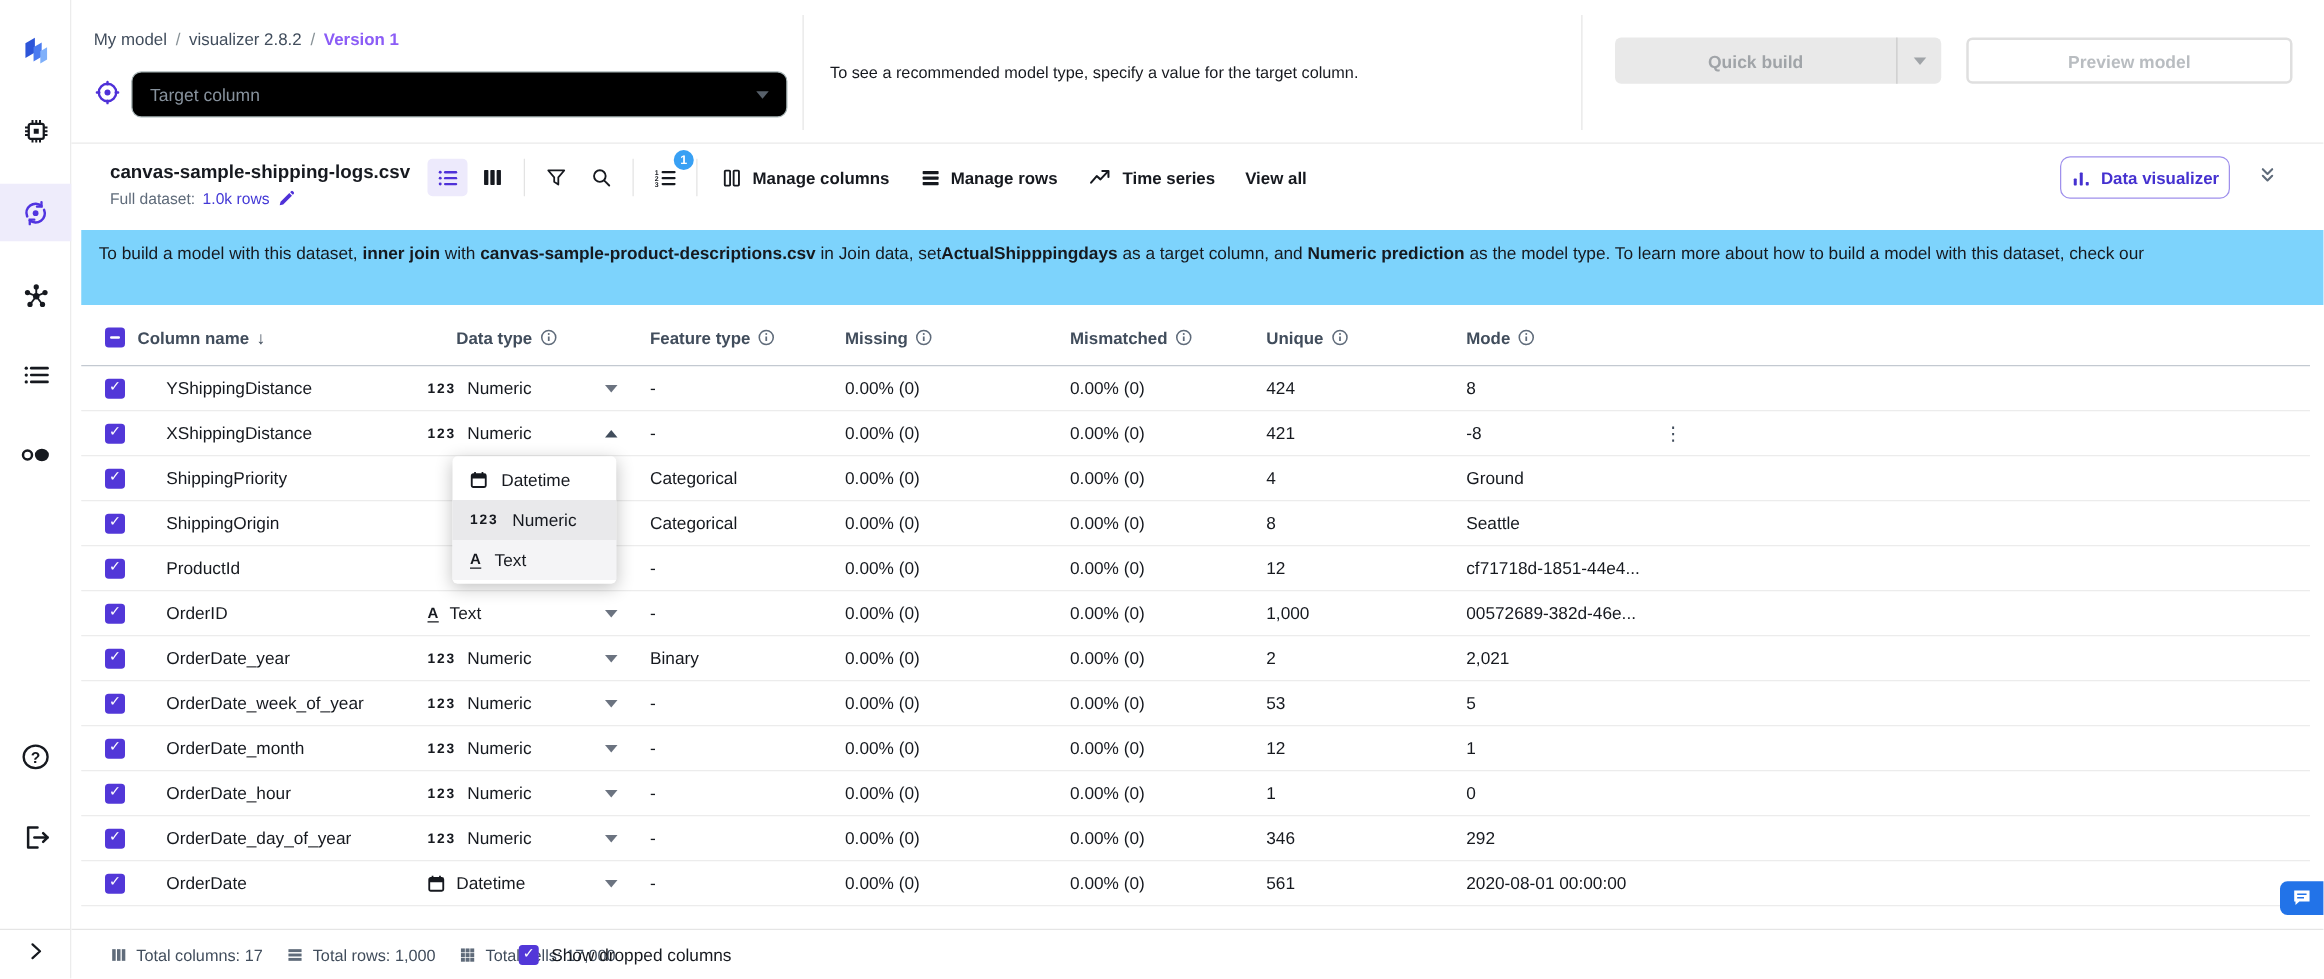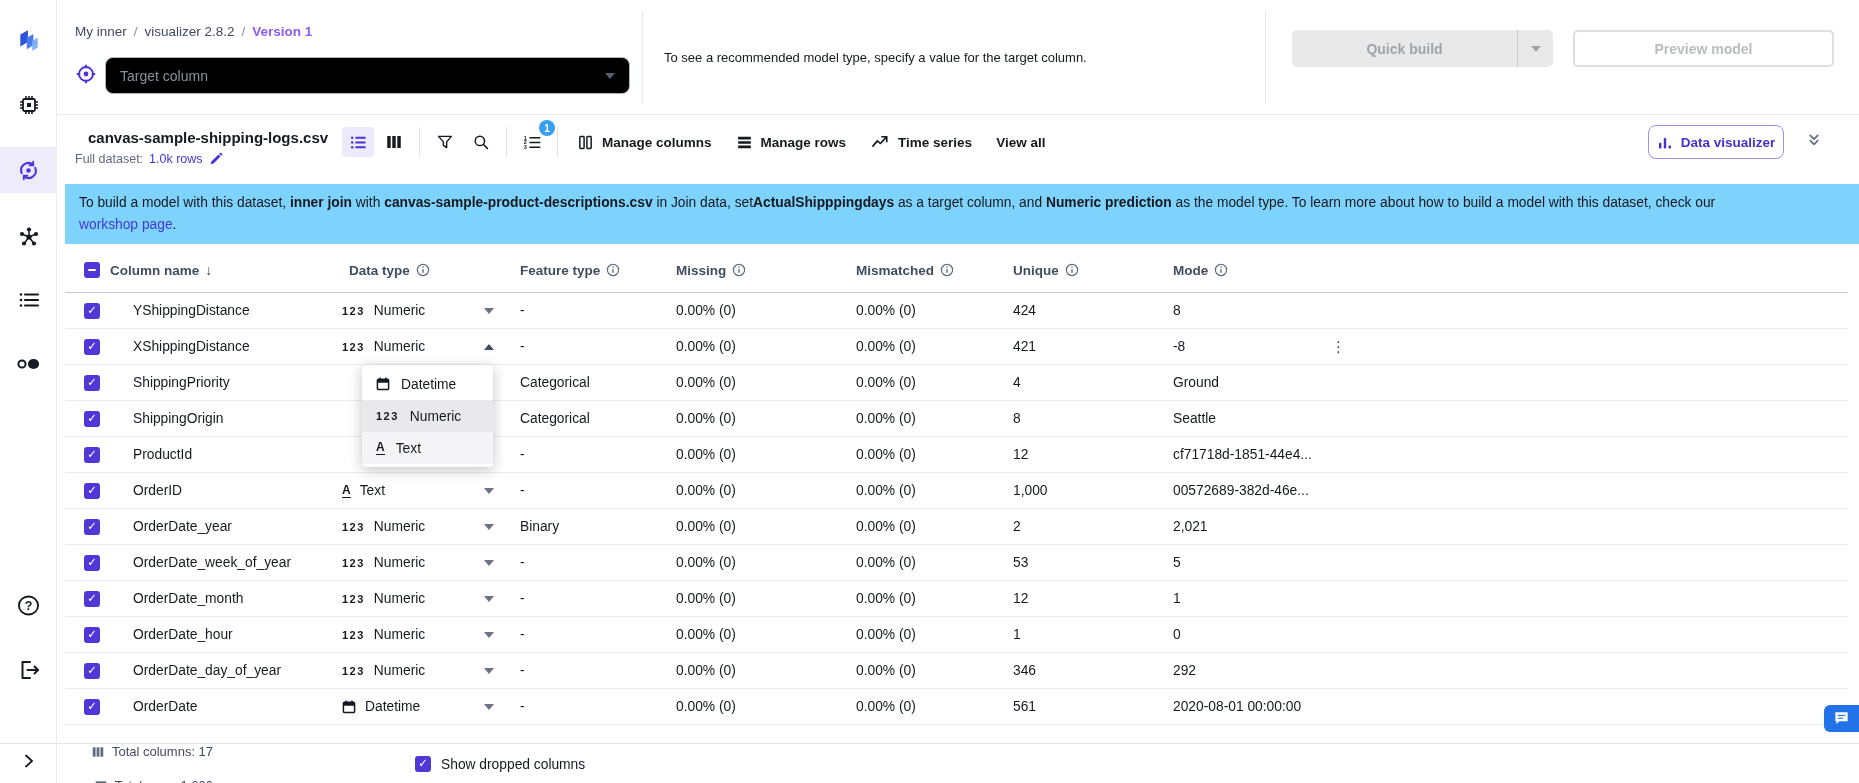--- a/index.html
+++ b/index.html
@@ -29,41 +29,41 @@
   .hint { position:absolute; left:607px; top:50px; font-size:13px; color:#16191f; }
   .btn-quick { position:absolute; left:1235px; top:30px; width:261px; height:37px; background:#e9e9e9; border-radius:5px; display:flex; align-items:stretch; color:#a0a4a8; font-weight:700; font-size:14px; cursor:default; }
   .btn-quick .lbl { flex:1; display:flex; align-items:center; justify-content:center; }
   .btn-quick .arrw { width:36px; border-left:1px solid #c9c9c9; display:flex; align-items:center; justify-content:center; }
   .btn-quick .chev-dn { border-top-color:#a0a4a8; }
   .btn-preview { position:absolute; left:1516px; top:30px; width:261px; height:37px; background:#fff; border:2px solid #dfdfdf; border-radius:5px; display:flex; align-items:center; justify-content:center; color:#b9bdc1; font-weight:700; font-size:14px; cursor:default; }
 
   
   .dstoolbar { position:relative; height:69px; }
   .ds-title { position:absolute; left:31px; top:14px; font-size:15px; font-weight:700; color:#16191f; }
-  .ds-sub { position:absolute; left:18px; top:37px; font-size:12.5px; color:#5f6b7a; display:flex; align-items:center; gap:6px; }
+  .ds-sub { position:absolute; left:31px; top:37px; font-size:12.5px; color:#5f6b7a; display:flex; align-items:center; gap:6px; }
   .ds-sub a { color:#4338d6; text-decoration:none; cursor:pointer; }
   .tb-icons { position:absolute; left:283px; top:8px; height:38px; display:flex; align-items:center; }
   .tb-ic { width:32px; height:30px; display:flex; align-items:center; justify-content:center; border-radius:4px; cursor:pointer; position:relative; margin:0 2px; }
   .tb-ic.active { background:#edeafc; }
   .tb-sep { width:1px; height:30px; background:#e3e3e3; margin:0 7px; }
   .tb-item { display:flex; align-items:center; gap:8px; font-size:13.5px; font-weight:700; color:#16191f; margin:0 12px; cursor:pointer; white-space:nowrap; }
   .badge { position:absolute; top:-7px; right:-7px; width:16px; height:16px; border-radius:50%; background:#38a0f4; color:#fff; font-size:10px; font-weight:700; display:flex; align-items:center; justify-content:center; }
   .btn-dv { position:absolute; left:1591px; top:10px; height:34px; width:136px; border:1px solid #9f90ec; border-radius:8px; background:#fff; display:flex; align-items:center; justify-content:center; gap:8px; color:#4531d0; font-weight:700; font-size:13.5px; cursor:pointer; }
   .dv-chevs { position:absolute; left:1748px; top:17px; cursor:pointer; }
 
   
   .banner { position:absolute; left:8px; right:0; top:184px; height:60px; background:#7dd3fc; padding:8px 14px; font-size:13.8px; line-height:22px; color:#16191f; }
   .banner b { font-weight:700; }
   .banner a { color:#4338d6; text-decoration:none; cursor:pointer; }
 
   
   .table { position:absolute; left:8px; right:11px; top:248px; }
   .thead { display:grid; grid-template-columns:68px 209px 178px 156px 180px 157px 160px 1fr; height:45px; align-items:center; border-bottom:1px solid #c3c9d1; position:relative; font-size:13.5px; font-weight:700; color:#414d5c; }
   .thead .hname { margin-left:-23px; }
-  .thead .hdt { margin-left:7px; }
+  .thead .hdt { margin-left:23px; }
   .hcell { display:flex; align-items:center; gap:6px; }
   .trow { display:grid; grid-template-columns:68px 209px 178px 156px 180px 157px 160px 1fr; height:36px; align-items:center; border-bottom:1px solid #ececec; font-size:13.8px; color:#16191f; position:relative; }
   .cb-cell { padding-left:19px; }
   .cb { width:16px; height:16px; border-radius:3px; background:#5237d8; display:flex; align-items:center; justify-content:center; cursor:pointer; }
   .cb .tick { color:#fff; font-size:11.5px; font-weight:700; line-height:1; }
   .cb .dash { width:8px; height:2px; background:#fff; border-radius:1px; }
   .dt-cell { display:flex; align-items:center; gap:9px; padding-right:26px; }
   .ic123 { font-size:11px; font-weight:700; letter-spacing:1.5px; color:#16191f; white-space:nowrap; }
   .icA { font-size:12px; font-weight:700; color:#16191f; border-bottom:1.6px solid #16191f; padding-bottom:1px; line-height:1; }
   .dt-chev { margin-left:auto; width:0; height:0; border-left:5px solid transparent; border-right:5px solid transparent; border-top:6px solid #6b7380; cursor:pointer; }
@@ -71,21 +71,21 @@
   .kebab { position:absolute; left:1266px; top:0; height:36px; display:flex; align-items:center; font-size:15px; color:#414d5c; letter-spacing:0; cursor:pointer; }
 
   
   .menu { position:absolute; left:305px; top:365px; width:131px; background:#fff; border-radius:4px; box-shadow:0 3px 14px rgba(0,0,0,.24); z-index:20; padding:3px 0; }
   .menu-item { height:32px; display:flex; align-items:center; gap:11px; padding-left:14px; font-size:13.8px; color:#16191f; cursor:pointer; }
   .menu-item.sel { background:#e9e9eb; }
   .menu-item.hov { background:#f4f4f6; }
 
   
   .footer { position:absolute; left:0; right:0; top:743px; height:40px; border-top:1px solid #e5e5e5; background:#fff; }
-  .fstats { position:absolute; left:31px; top:0; height:40px; display:flex; align-items:flex-end; gap:19px; font-size:13px; color:#414d5c;flex-direction:column; }
+  .fstats { position:absolute; left:31px; top:0; height:40px; display:flex; align-items:center; gap:19px; font-size:13px; color:#414d5c; }
   .fstat { display:flex; align-items:center; gap:7px; }
   .fshow { position:absolute; left:358px; top:0; height:40px; display:flex; align-items:center; gap:10px; font-size:13.8px; color:#16191f; }
 
   
   .chat { position:absolute; right:0; top:705px; width:35px; height:27px; background:#2273e8; border-radius:6px 0 0 6px; display:flex; align-items:center; justify-content:center; cursor:pointer; z-index:40; }
 </style>
 </head>
 <body>
 
 <div id="app">
@@ -165,21 +165,21 @@
       <svg width="16" height="16" viewBox="0 0 16 16" fill="none" stroke="#16191f" stroke-width="1.8" stroke-linecap="round" stroke-linejoin="round">
         <path d="M5 2.5 L11 8 L5 13.5"></path>
       </svg>
     </div>
   </div>
 
   <div class="main">
 
     <div class="tophdr">
       <div class="crumbs">
-        <span>My inner</span><span class="sep">/</span><span>visualizer 2.8.2</span><span class="sep">/</span><span class="last">Version 1</span>
+        <span>My model</span><span class="sep">/</span><span>visualizer 2.8.2</span><span class="sep">/</span><span class="last">Version 1</span>
       </div>
       <div class="target-ic">
         <svg width="24" height="24" viewBox="0 0 24 24" fill="none" stroke="#4f31d8" stroke-width="1.9">
           <circle cx="12" cy="12" r="7"></circle>
           <circle cx="12" cy="12" r="2.4" fill="#4f31d8" stroke="none"></circle>
           <path d="M12 3.5 V5.5 M12 18.5 V20.5 M3.5 12 H5.5 M18.5 12 H20.5" stroke-linecap="round"></path>
         </svg>
       </div>
       <div class="target-select">
         <span class="ph">Target column</span>
@@ -291,21 +291,20 @@
       <div class="dv-chevs">
         <svg width="18" height="18" viewBox="0 0 24 24" fill="none" stroke="#5f6b7a" stroke-width="2.2" stroke-linecap="round" stroke-linejoin="round">
           <path d="M7 4.5 L12 9.5 L17 4.5"></path>
             <path d="M7 11.5 L12 16.5 L17 11.5"></path>
         </svg>
       </div>
     </div>
 
     <div class="banner">
       <div id="banner-line1"><span>To build a model with this dataset, </span><b>inner join</b><span> with </span><b>canvas-sample-product-descriptions.csv</b><span> in Join data, set</span><b>ActualShipppingdays</b><span> as a target column, and </span><b>Numeric prediction</b><span> as the model type. To learn more about how to build a model with this dataset, check our</span></div>
-      <div><a>workshop page</a><span>.</span></div>
     </div>
 
     <div class="table">
       <div class="thead" id="thead">
           <div class="cb-cell">
             <span class="cb">
               <span class="dash"></span>
             </span>
           </div>
           <div class="hcell hname">

